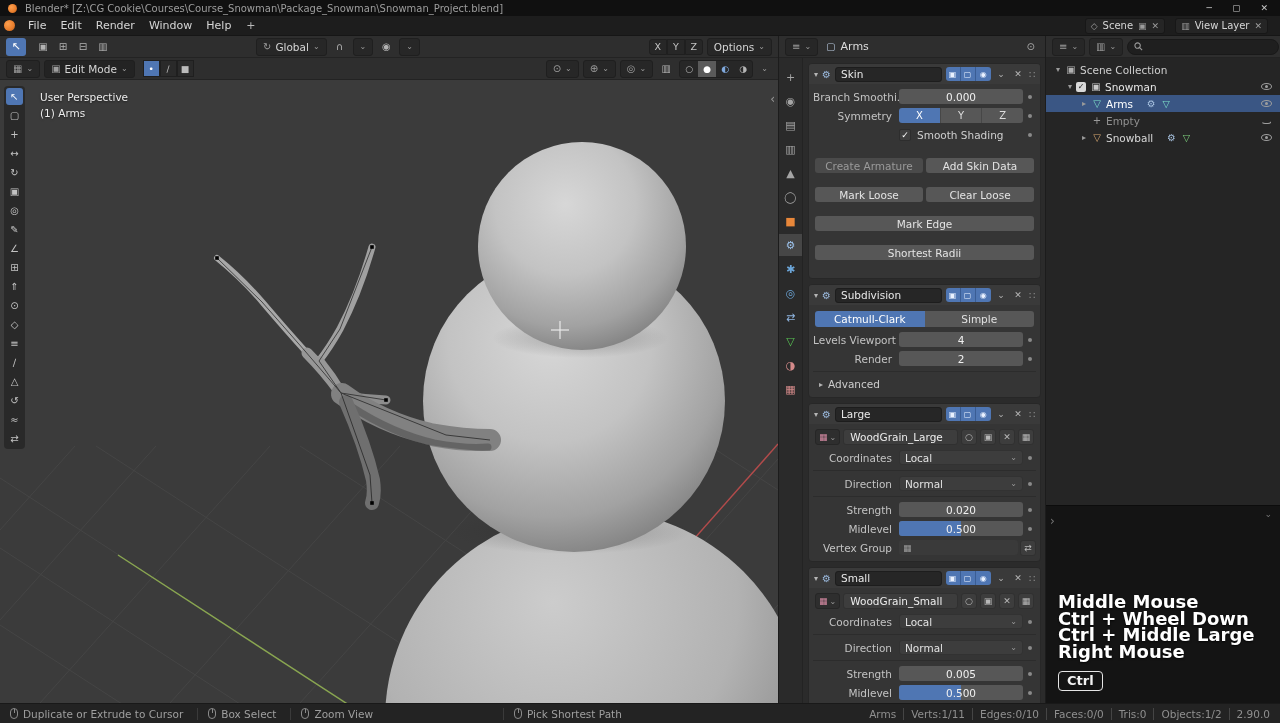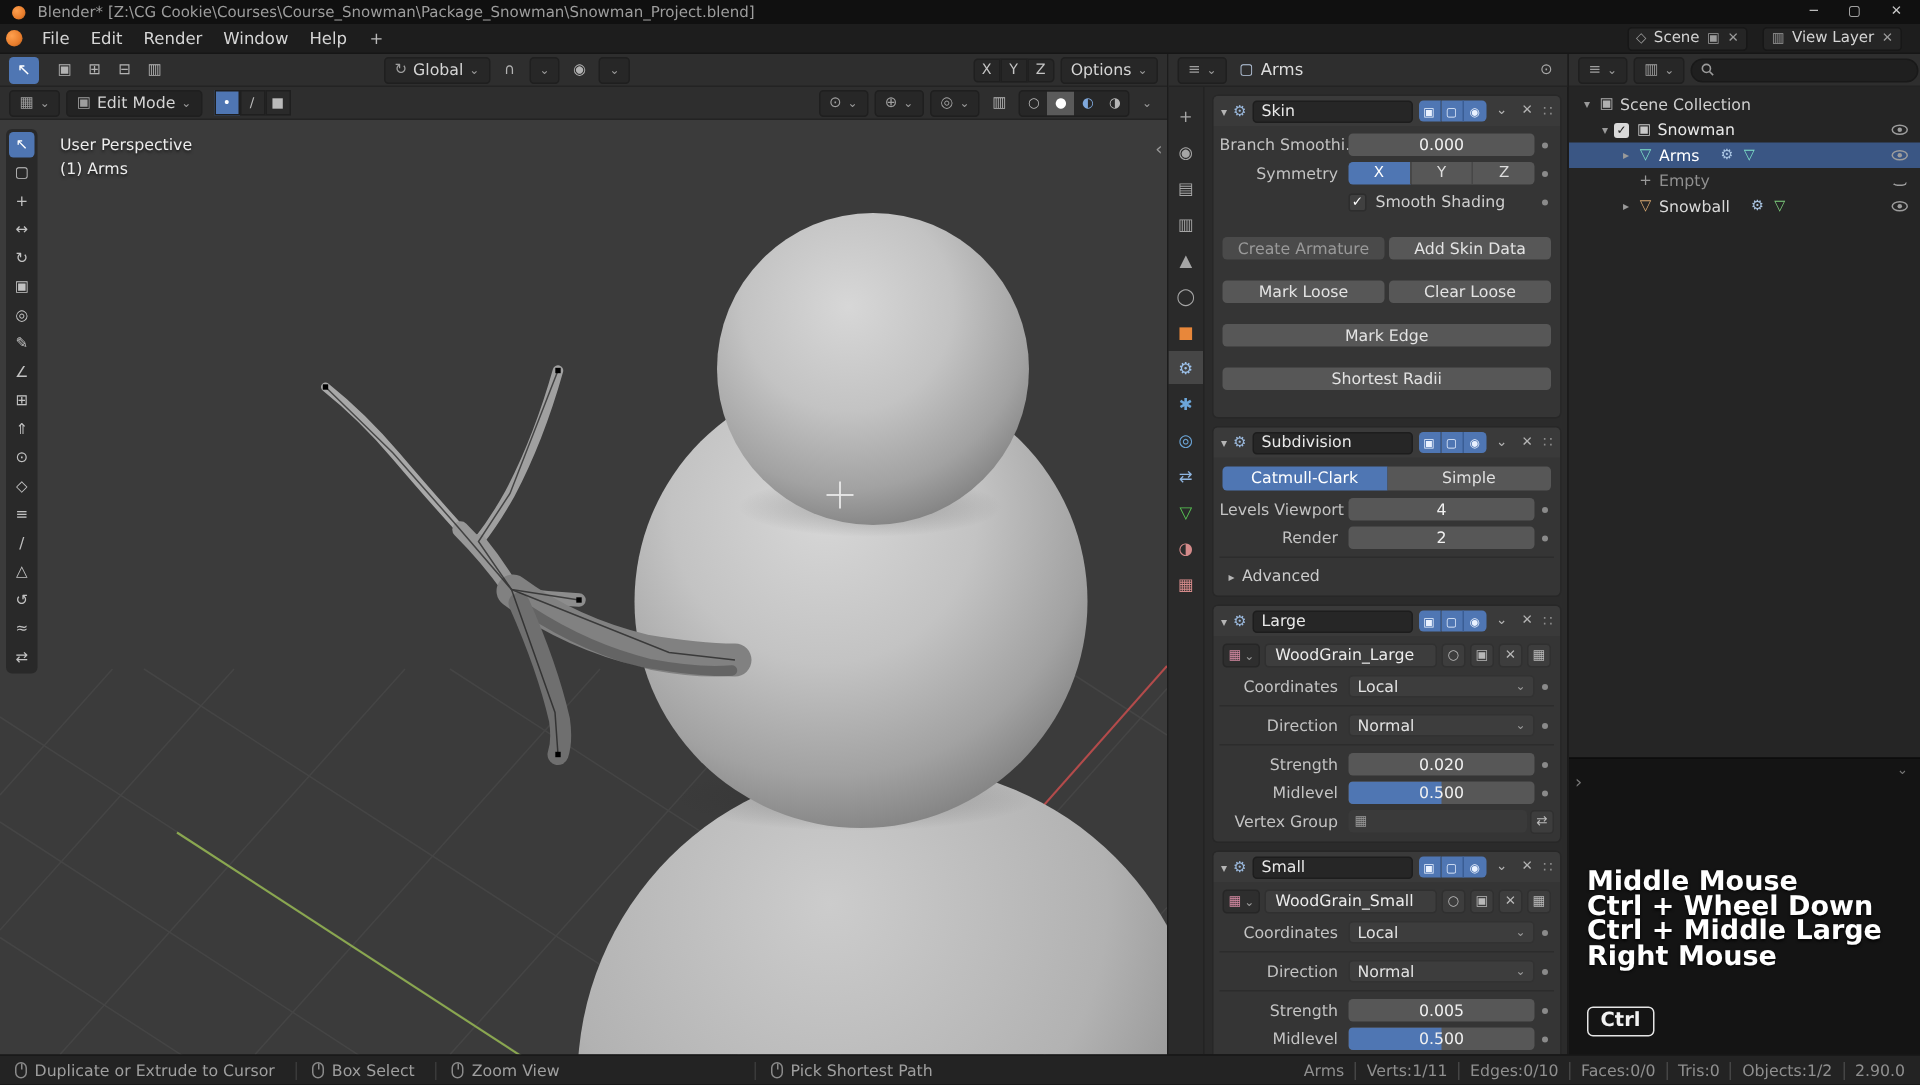--- a/index.html
+++ b/index.html
@@ -138,21 +138,21 @@
   .eye{position:absolute;right:8px;top:5px;width:11px;height:7px;border:1px solid #9d9d9d;border-radius:50%}
   .eye::after{content:"";position:absolute;left:3px;top:1px;width:3px;height:3px;border-radius:50%;background:#9d9d9d}
   .eye.closed{height:4px;border-top-color:transparent;border-left-color:transparent;border-right-color:transparent;border-radius:0 0 8px 8px;top:8px}
   .eye.closed::after{display:none}
   .ccb{width:10px;height:10px;background:#d9d9d9;border-radius:2px;color:#222;font-size:8px;display:grid;place-items:center;margin-right:3px;flex:0 0 auto}
   .dark-editor{flex:1;background:#141414;position:relative;border-top:1px solid #0c0c0c}
   .de-collapse{position:absolute;left:4px;top:8px;color:#777;font-size:12px}
   .de-chevron{position:absolute;right:8px;top:3px;color:#777;font-size:9px}
   .screencast{position:absolute;left:12px;bottom:12px}
   .sc-line{color:#ffffff;font-size:18px;font-weight:700;line-height:16.5px;text-shadow:0 1px 2px rgba(0,0,0,.8)}
-  .sc-key{display:inline-block;margin-top:25px;border:1px solid #e5e5e5;border-radius:4px;padding:1px 8px 2px;color:#f2f2f2;font-size:13px;font-weight:700}
+  .sc-key{display:inline-block;margin-top:11px;border:1px solid #e5e5e5;border-radius:4px;padding:1px 8px 2px;color:#f2f2f2;font-size:13px;font-weight:700}
 
   
   .statusbar{height:20px;background:#232323;border-top:1px solid #191919;display:flex;align-items:center;padding:0 10px;color:#9f9f9f;font-size:10.5px;flex:0 0 auto}
   .sb-hints{display:flex;align-items:center}
   .sb-hint{display:flex;align-items:center;white-space:nowrap}
   .sb-hint + .sb-hint{border-left:1px solid #3a3a3a;padding-left:10px;margin-left:14px}
   .sb-hint:nth-of-type(4){margin-left:130px}
   .mouse-ico{width:8px;height:11px;border:1px solid #8a8a8a;border-radius:4px;display:inline-block;margin-right:5px;position:relative;flex:0 0 auto}
   .mouse-ico::before{content:"";position:absolute;left:50%;top:0;width:1px;height:4px;background:#8a8a8a}
   .sb-stats{margin-left:auto;display:flex;align-items:center;color:#8f8f8f;white-space:nowrap}

